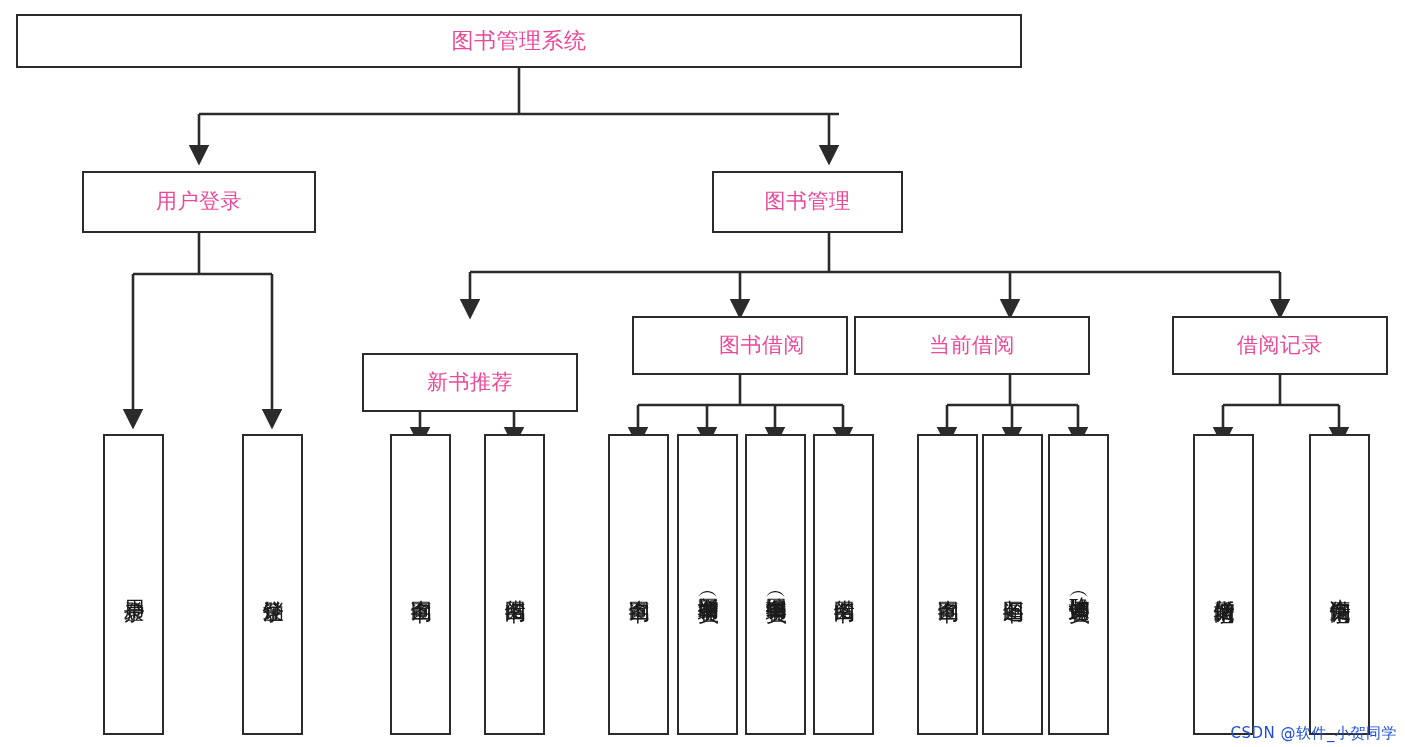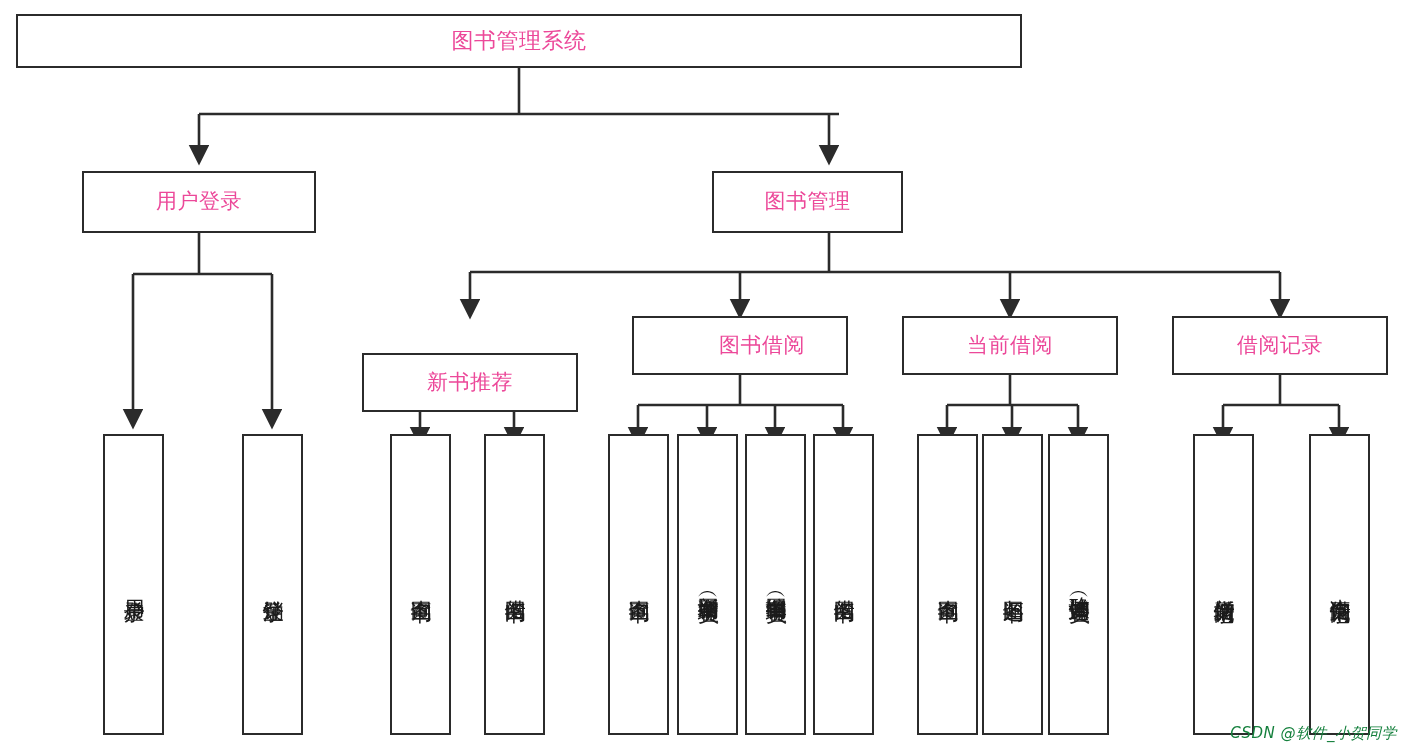--- a/index.html
+++ b/index.html
@@ -61,25 +61,24 @@
     line-height: 1.32;
     letter-spacing: 1px;
     white-space: nowrap;
     text-align: center;
   }
   #watermark {
     position: absolute;
     right: 8px;
     bottom: 4px;
     font-size: 15px;
-    color: #15803d;
+    color: #1d4ed8;
     letter-spacing: 0.5px;
     white-space: nowrap;
     pointer-events: none;
-    font-style: italic;
   }
 </style>
 </head>
 <body>
 
 <div id="diagram-root">
 
   <svg id="diagram-svg" viewBox="0 0 1405 747">
     <defs>
       <marker id="arrow" markerWidth="12" markerHeight="12" refX="0.5" refY="4" orient="auto" markerUnits="strokeWidth">
@@ -140,21 +139,21 @@
   <div class="node-box" style="left:712px; top:171px; width:191px; height:62px;">
     <span class="node-label-h">图书管理</span>
   </div>
 
   <div class="node-box" style="left:362px; top:316px; width:216px; height:59px;margin-top:37px;">
     <span class="node-label-h">新书推荐</span>
   </div>
   <div class="node-box" style="left:632px; top:316px; width:216px; height:59px;padding-left:44px;">
     <span class="node-label-h">图书借阅</span>
   </div>
-  <div class="node-box" style="left:902px; top:316px; width:216px; height:59px;justify-content:center;">
+  <div class="node-box" style="left:854px; top:316px; width:236px; height:59px;justify-content:center;">
     <span class="node-label-h">当前借阅</span>
   </div>
   <div class="node-box" style="left:1172px; top:316px; width:216px; height:59px;">
     <span class="node-label-h">借阅记录</span>
   </div>
 
   <div class="leaf-box" style="left:103px; top:434px; width:61px; height:301px;">
     <span class="leaf-label">用户登录</span>
   </div>
   <div class="leaf-box" style="left:242px; top:434px; width:61px; height:301px;">

